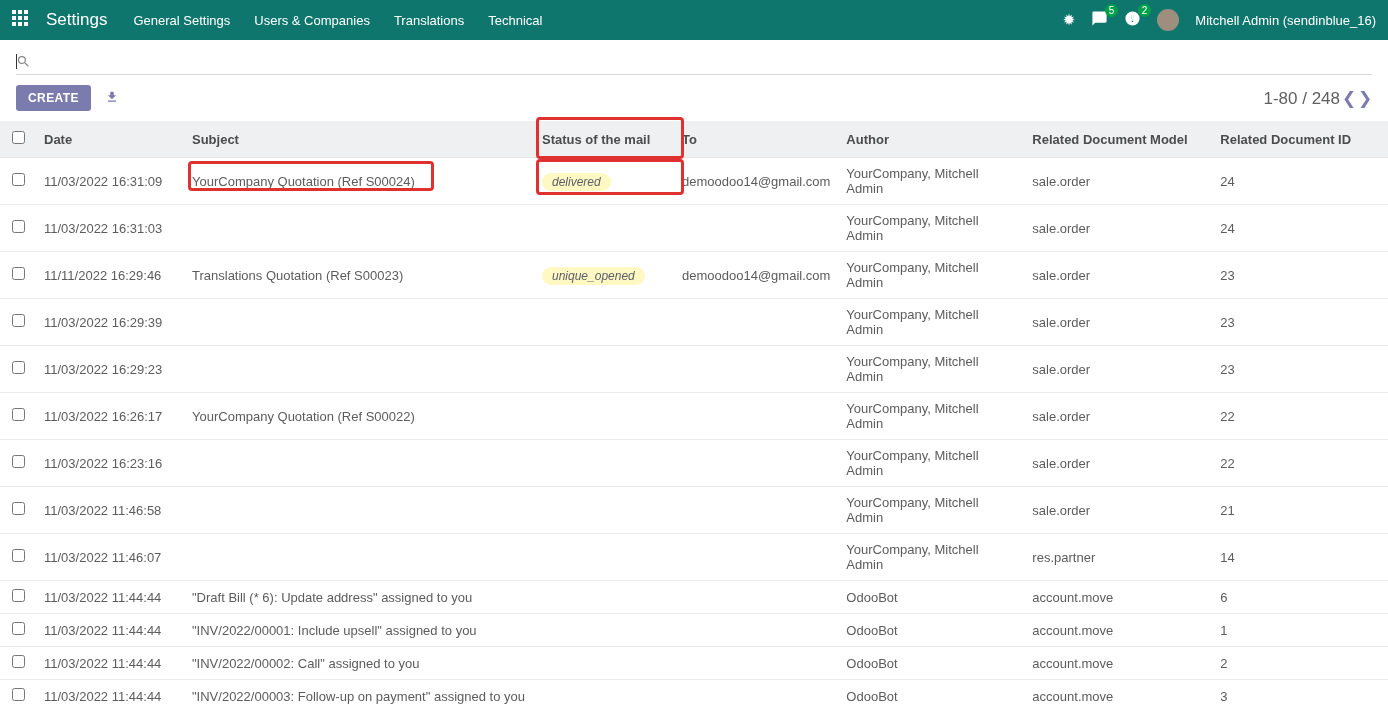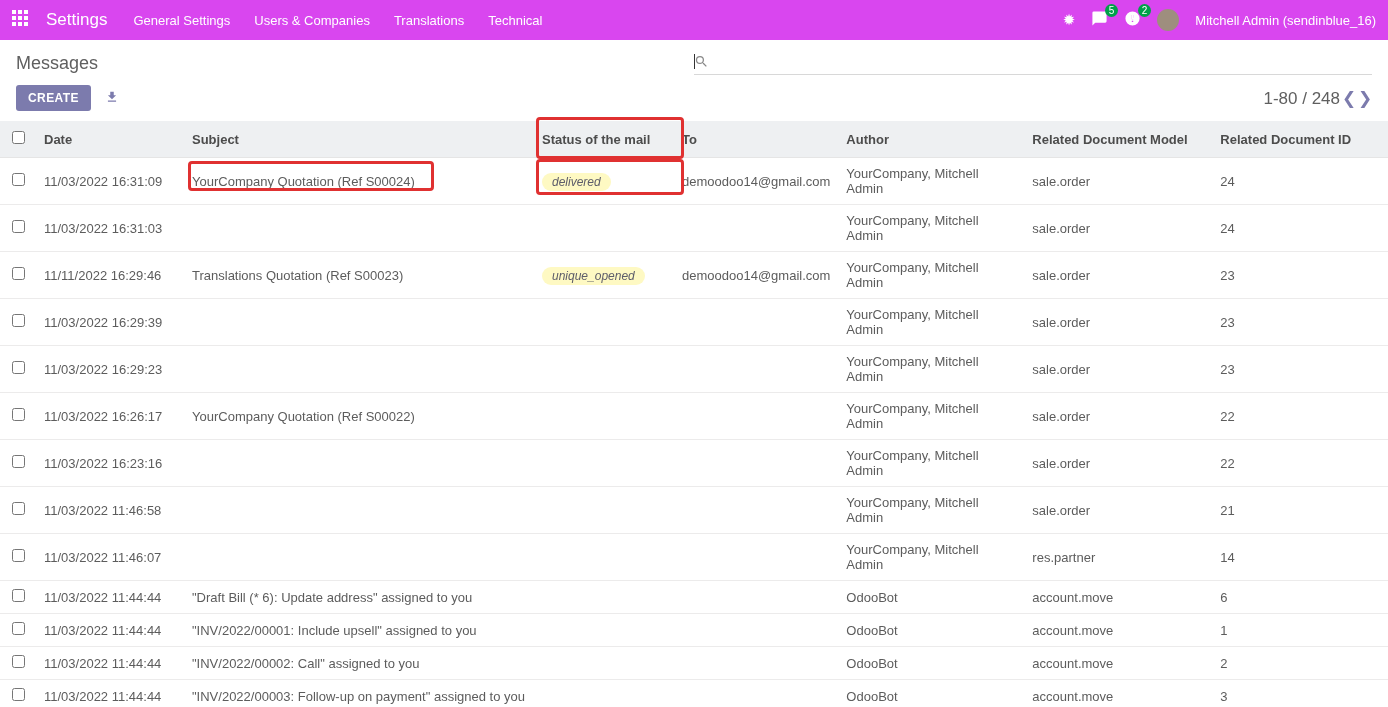--- a/index.html
+++ b/index.html
@@ -1,17 +1,17 @@
 <!DOCTYPE html>
 <html><head>
 <meta charset="utf-8">
 <style>
 * { box-sizing: border-box; margin: 0; padding: 0; }
 body { font-family: "Helvetica Neue", Arial, sans-serif; font-size: 13px; color: #4c4c4c; background: #fff; }
-.top-bar { background: #d946ef; height: 40px; display: flex; align-items: center; padding: 0 12px; color: #fff; }
+.top-bar { background: #0f766e; height: 40px; display: flex; align-items: center; padding: 0 12px; color: #fff; }
 .apps-icon { width: 20px; height: 20px; display: grid; grid-template-columns: repeat(3,4px); grid-template-rows: repeat(3,4px); gap: 2px; margin-right: 14px; cursor: pointer; }
 .apps-icon span { background: #fff; width: 4px; height: 4px; }
 .brand { font-size: 17px; font-weight: 500; margin-right: 26px; }
 .nav-menu { display: flex; gap: 24px; flex: 1; }
 .nav-menu a { color: #fff; text-decoration: none; font-size: 13px; cursor: pointer; }
 .top-right { display: flex; align-items: center; gap: 16px; }
 .top-icon { position: relative; cursor: pointer; font-size: 15px; }
 .badge-top { position: absolute; top: -6px; right: -10px; background: #00a04a; color: #fff; font-size: 10px; padding: 0 4px; border-radius: 8px; line-height: 13px; }
 .avatar { width: 22px; height: 22px; border-radius: 50%; background: #9e8e7e; display: inline-block; vertical-align: middle; }
 .user-name { font-size: 13px; }
@@ -85,21 +85,20 @@
         </svg>
       <span class="badge-top">2</span>
     </div>
     <span class="avatar"></span>
     <span class="user-name">Mitchell Admin (sendinblue_16)</span>
   </div>
 </div>
 
 <div class="control-panel">
   <div class="cp-top">
-    <div class="cp-title">Messages</div>
     <div class="search-area" style="position:relative">
       <span class="cursor-line" style="left:0;top:2px"></span>
       <span class="search-glass">
         <svg class="icon-svg" style="width:15px;height:15px;fill:#888" viewBox="0 0 24 24">
             <path d="M15.5 14h-.79l-.28-.27a6.471 6.471 0 0 0 1.57-4.23 6.5 6.5 0 1 0-6.5 6.5 6.471 6.471 0 0 0 4.23-1.57l.27.28v.79l5 4.99L20.49 19zm-6 0a4.5 4.5 0 1 1 4.5-4.5 4.494 4.494 0 0 1-4.5 4.5z"></path>
           </svg>
       </span>
     </div>
   </div>
   <div class="cp-bottom">

